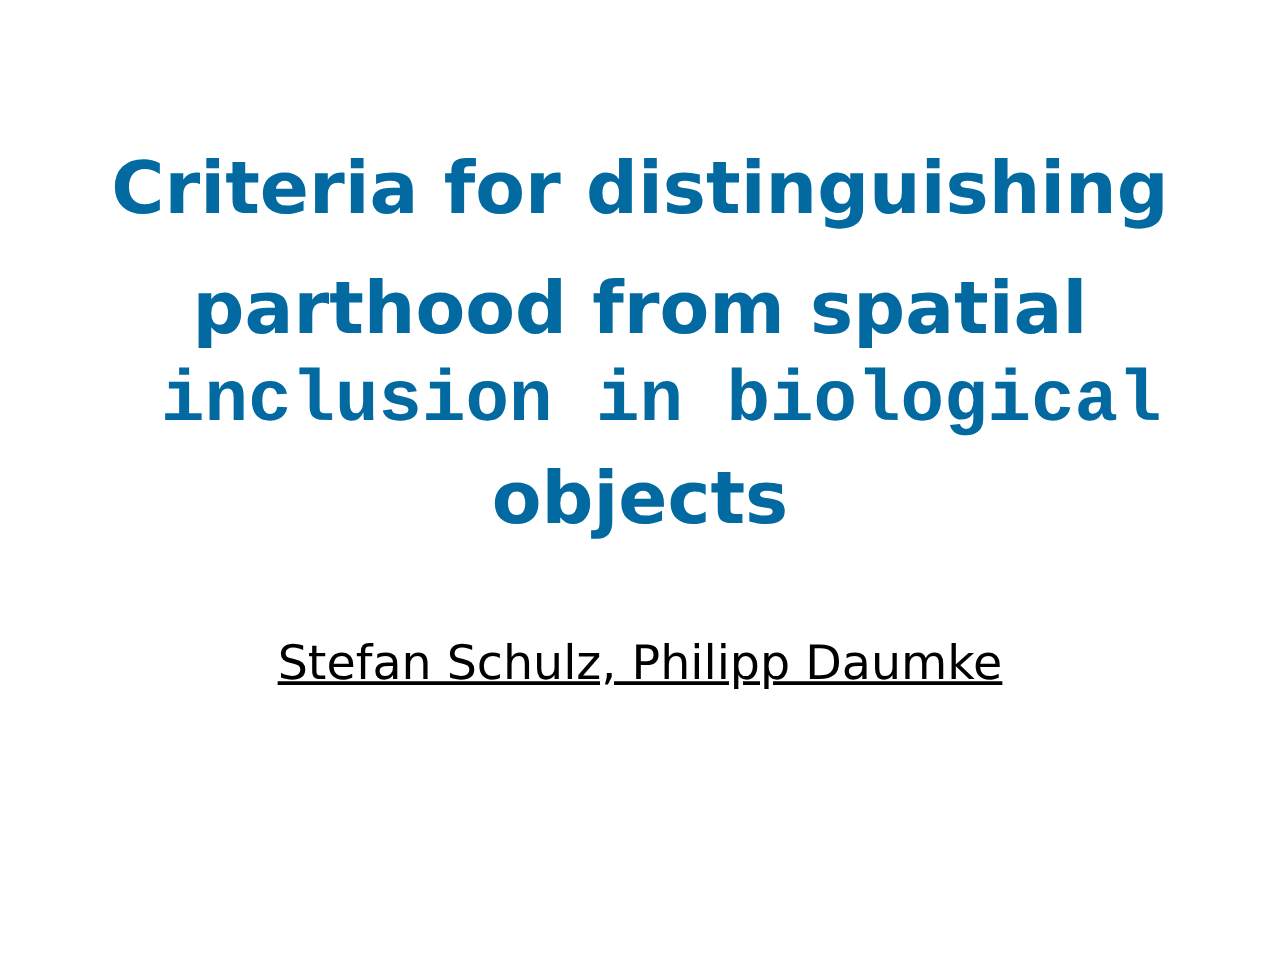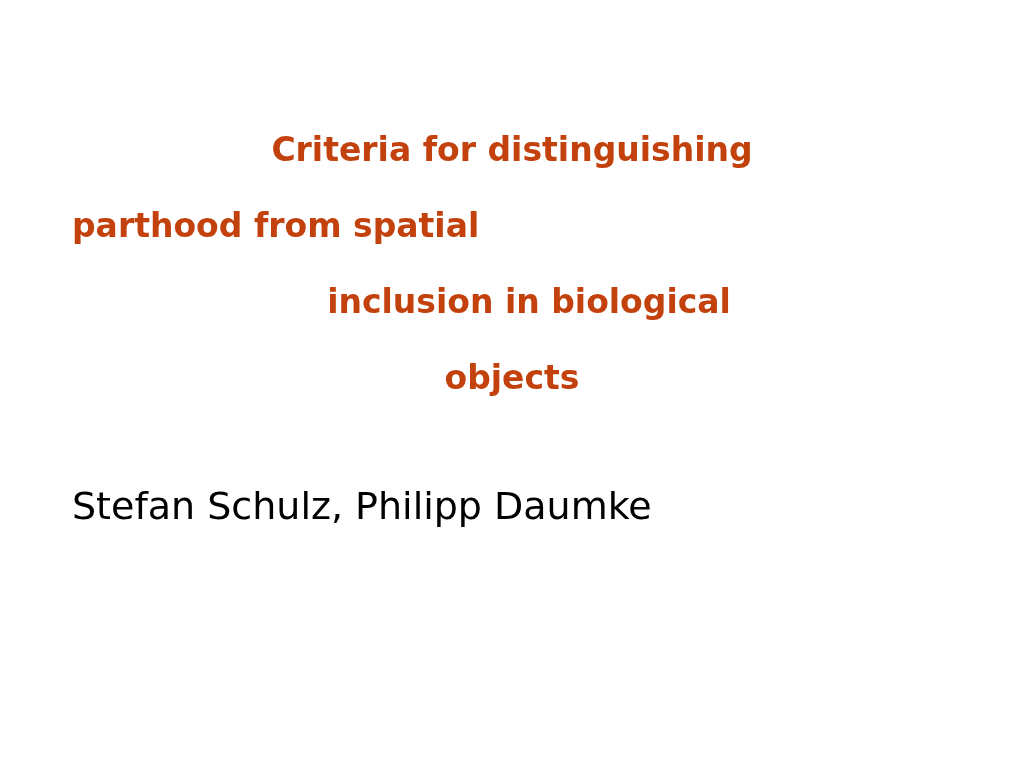--- a/index.html
+++ b/index.html
@@ -21,38 +21,39 @@
     box-sizing: border-box;
   }
   .title-block {
     position: absolute;
     left: 72px;
     top: 112px;
     width: 880px;
     text-align: center;
   }
   .title-line {
-    color: #c2410c;
+    color: #0369a1;
     font-weight: bold;
-    font-size: 33px;
+    font-size: 58px;
     line-height: 76px;
     letter-spacing: 0px;
     white-space: nowrap;
   }
   .title-line.l1 { text-align: center; }
-  .title-line.l2 { text-align: left; }
-  .title-line.l3 { padding-left: 34px; }
+  .title-line.l2 { text-align: center; margin-top: 20px; }
+  .title-line.l3 { padding-left: 34px; font-family: Liberation Mono, monospace; }
   .title-line.l4 { text-align: center; }
 
   .authors-block {
     position: absolute;
     left: 72px;
-    top: 480px;
+    top: 504px;
     width: 880px;
-    text-align: left;
+    text-align: center;
+    text-decoration: underline;
   }
   .authors {
     color: #000000;
     font-size: 38px;
     line-height: 52px;
     white-space: nowrap;
   }
   .affil-block {
     position: absolute;
     left: 72px;

